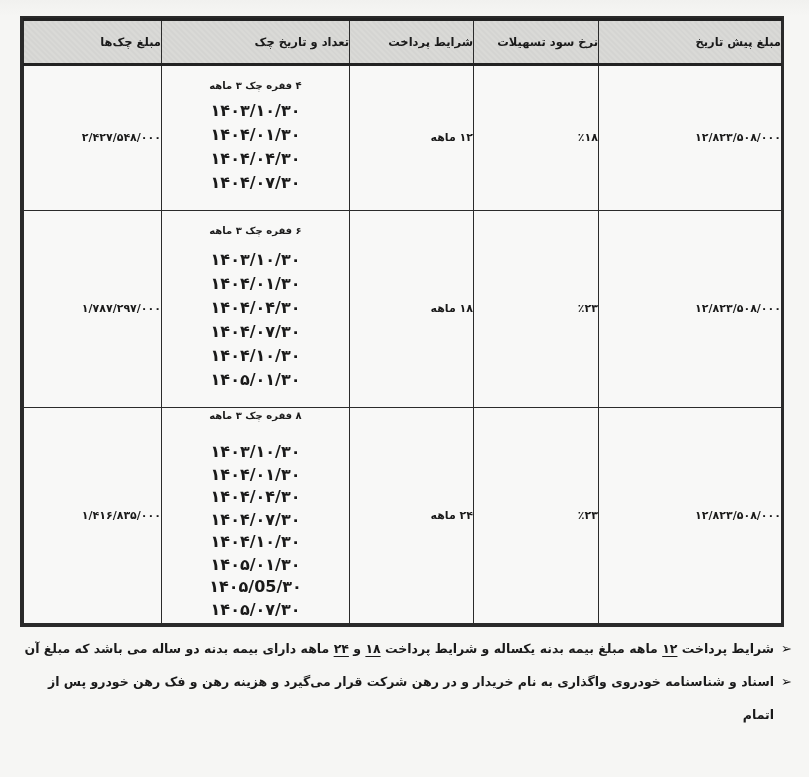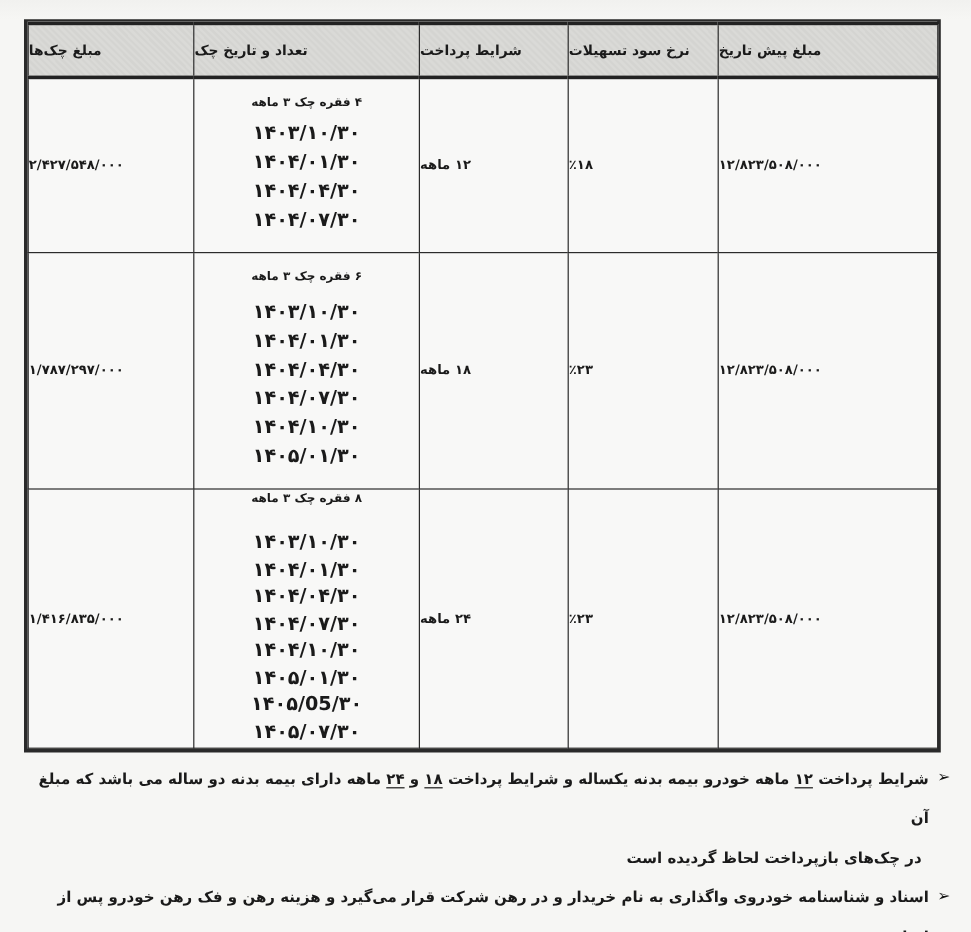--- a/index.html
+++ b/index.html
@@ -22,21 +22,21 @@
       background: #f8f8f7;
     }
     table.pay {
       direction: rtl;
       border-collapse: collapse;
       width: 758px; height: 606px;
       table-layout: fixed;
     }
     table.pay th, table.pay td {
       border: 1.5px solid #2b2b2b;
-      text-align: left;
+      text-align: right;
       vertical-align: middle;
       padding: 0;
       font-size: 11px;
     }
     table.pay th {
       height: 42px;
       background: #d9d9d6;
       background-image: repeating-linear-gradient(45deg, rgba(0,0,0,0.025) 0 2px, rgba(255,255,255,0.03) 2px 4px);
       font-weight: bold;
       font-size: 11.5px;
@@ -149,21 +149,20 @@
         </td>
         <td><span class="val">۱/۴۱۶/۸۳۵/۰۰۰</span></td>
       </tr>
     </tbody>
   </table>
 </div>
 
 <div class="notes">
   <div class="note">
     <span class="bullet">➢</span>
-    <span><span>شرایط پرداخت </span><span class="u">۱۲</span><span> ماهه خودرو بیمه بدنه یکساله و شرایط پرداخت </span><span class="u">۱۸</span><span> و </span><span class="u">۲۴</span><span> ماهه دارای بیمه بدنه دو ساله می باشد که مبلغ آن</span></span>
-    <span class="line2">در چک‌های بازپرداخت لحاظ گردیده است</span>
+    <span><span>شرایط پرداخت </span><span class="u">۱۲</span><span> ماهه مبلغ بیمه بدنه یکساله و شرایط پرداخت </span><span class="u">۱۸</span><span> و </span><span class="u">۲۴</span><span> ماهه دارای بیمه بدنه دو ساله می باشد که مبلغ آن</span></span>
   </div>
   <div class="note">
     <span class="bullet">➢</span>
     <span>اسناد و شناسنامه خودروی واگذاری به نام خریدار و در رهن شرکت قرار می‌گیرد و هزینه رهن و فک رهن خودرو پس از اتمام</span>
     
   </div>
 </div>
 
 </body></html>

